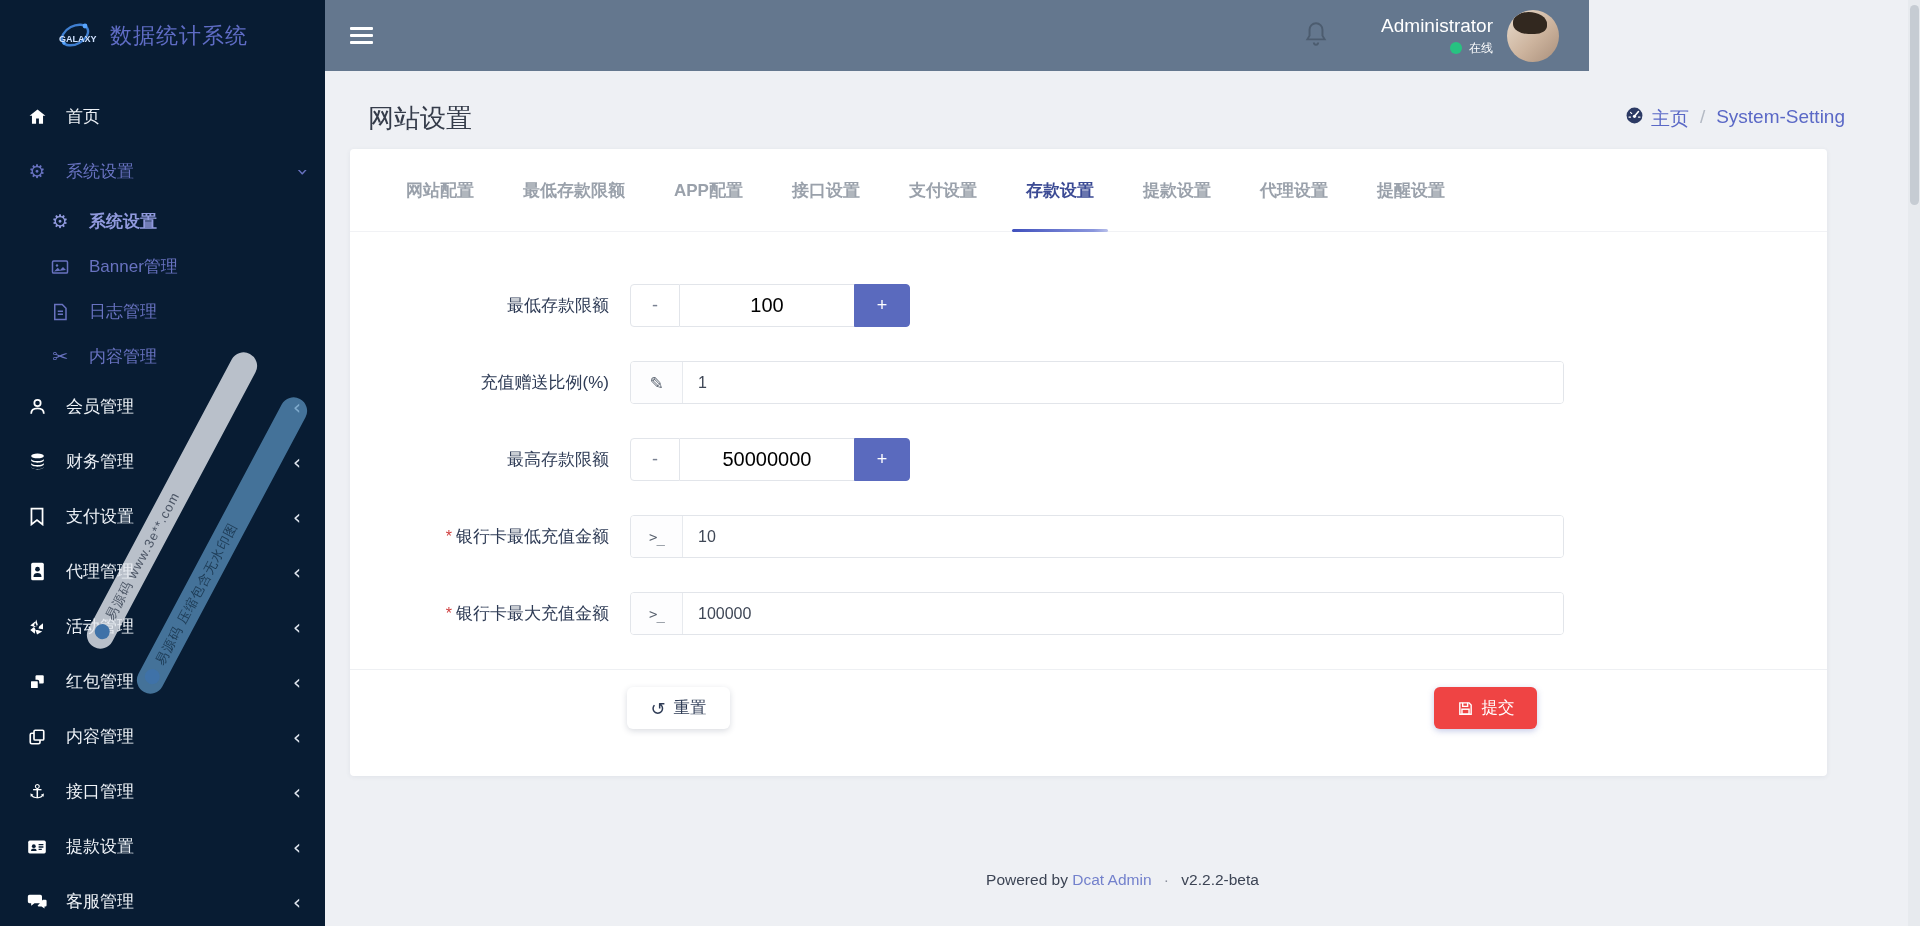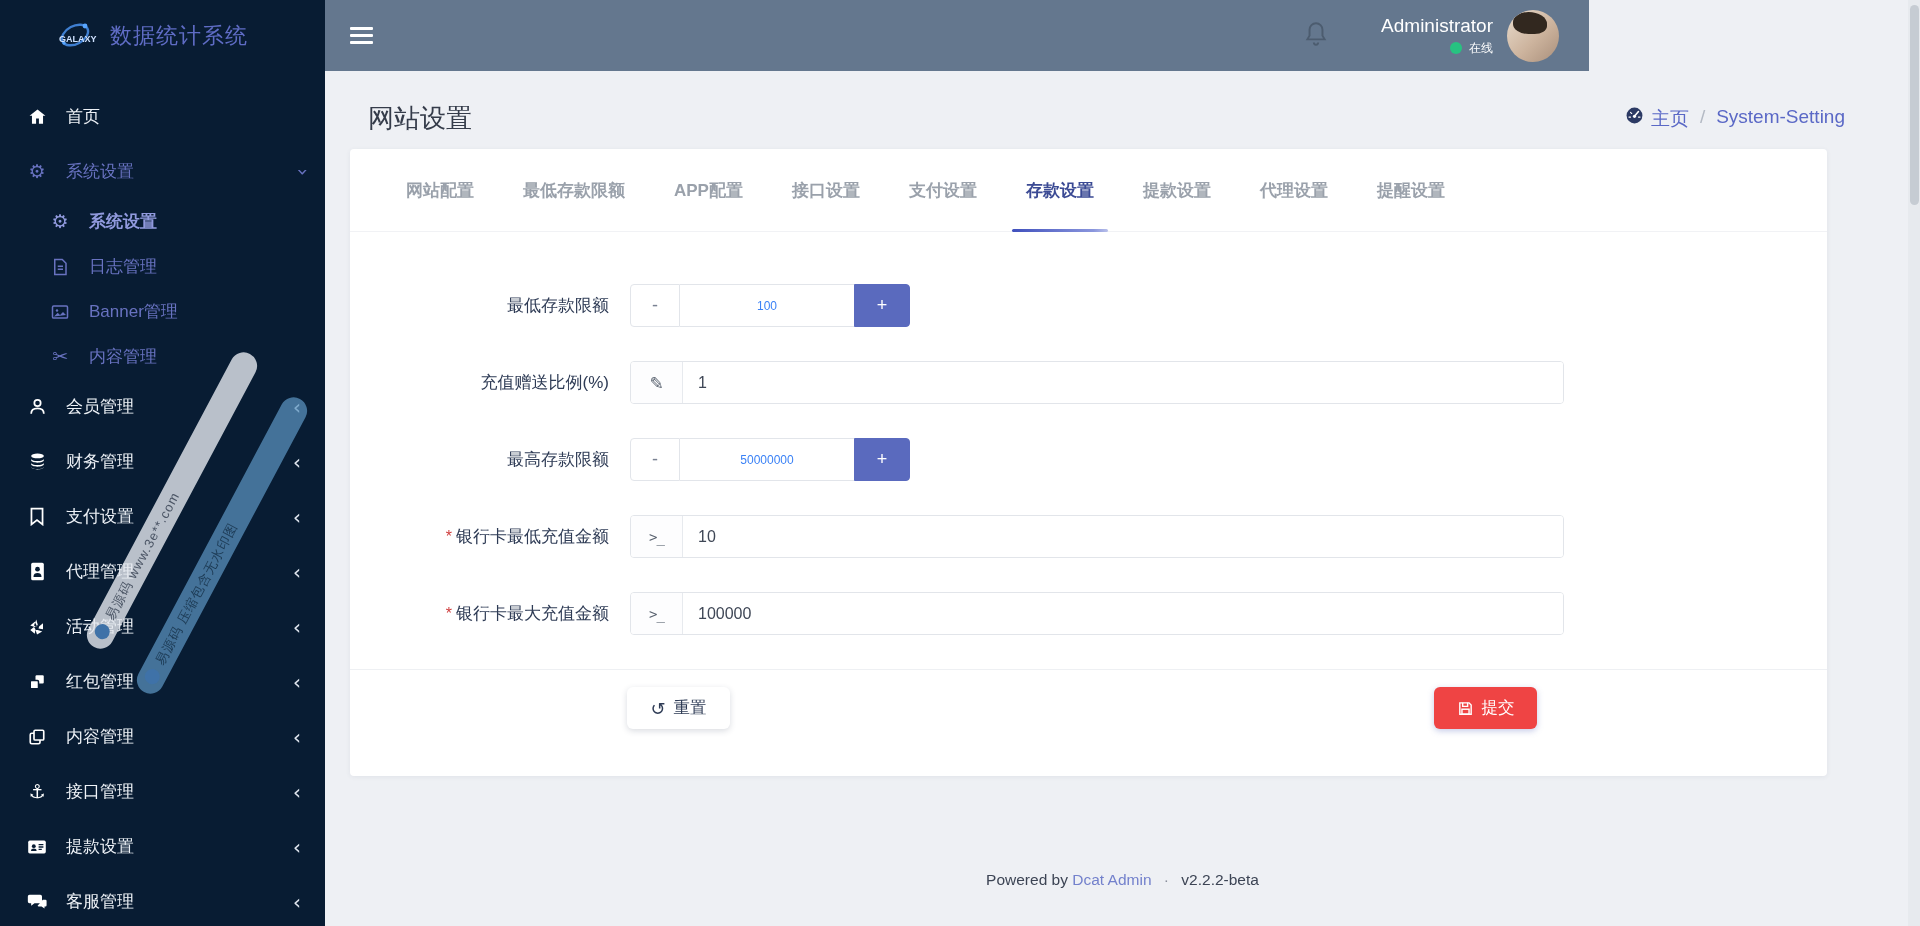--- a/index.html
+++ b/index.html
@@ -63,21 +63,21 @@
 
   .form { padding-top:52px; }
   .form-row { display:flex; align-items:center; height:43px; margin-bottom:34px; }
   .form-label { width:259px; text-align:right; font-size:17px; color:#2e3b55; }
   .req { color:#cf3d3d; margin-right:4px; font-size:16px; }
   .form-control { margin-left:21px; display:flex; }
 
   .stepper { display:flex; height:43px; }
   .step-btn { width:50px; height:43px; display:flex; align-items:center; justify-content:center; font-size:18px; cursor:pointer; }
   .step-minus { background:#fff; border:1px solid #e2e5ea; border-radius:4px 0 0 4px; color:#7a8292; }
-  .step-input { width:174px; height:43px; border:1px solid #e2e5ea; border-left:none; border-right:none; text-align:center; font-size:12px; color:#3b82f6; outline:none; font-family:inherit; }
+  .step-input { width:174px; height:43px; border:1px solid #e2e5ea; border-left:none; border-right:none; text-align:center; font-size:20px; color:#000000; outline:none; font-family:inherit; }
   .step-plus { width:56px; background:#5a6abe; border:1px solid #5a6abe; border-radius:0 4px 4px 0; color:#fff; }
 
   .input-group { display:flex; width:934px; height:43px; border:1px solid #e2e5ea; border-radius:4px; overflow:hidden; background:#fff; }
   .input-prefix { width:52px; display:flex; align-items:center; justify-content:center; border-right:1px solid #e7eaee; background:#fdfdfe; color:#59626f; font-size:15px; }
   .input-prefix.mono { font-family:"DejaVu Sans Mono","Liberation Mono",monospace; font-size:14px; letter-spacing:-1px; }
   .input-prefix.pen { font-family:"DejaVu Sans",sans-serif; font-size:17px; }
   .text-input { flex:1; border:none; outline:none; padding-left:15px; font-size:16px; color:#3f4756; font-family:inherit; }
 
   .form-footer { position:relative; border-top:1px solid #eef0f3; height:90px; margin-top:17px; }
   .btn { position:absolute; top:17px; height:42px; display:flex; align-items:center; justify-content:center; border-radius:6px; font-size:16.5px; cursor:pointer; user-select:none; }
@@ -121,36 +121,36 @@
         <span>系统设置</span>
         <span class="chev down">‹</span>
       </li>
 
       <li class="sub active-sub">
         <span class="mi txt">⚙</span>
         <span>系统设置</span>
       </li>
       <li class="sub">
         <span class="mi">
-          <svg width="16" height="18" viewBox="0 0 20 24" fill="none" stroke="currentColor" stroke-width="2">
-              <path d="M3 2h10l5 5v15H3z"></path>
-              <path d="M7 11h7M7 15h7"></path>
-            </svg>
-        </span>
-        <span>日志管理</span>
-      </li>
-      <li class="sub">
-        <span class="mi">
           <svg width="18" height="16" viewBox="0 0 24 20" fill="none" stroke="currentColor" stroke-width="2">
               <rect x="2" y="2" width="20" height="16" rx="1.5"></rect>
               <circle cx="8" cy="8" r="1.6" fill="currentColor" stroke="none"></circle>
               <path d="M4 16l5-5 3 3 4-4 4 4" fill="currentColor" stroke="none"></path>
             </svg>
         </span>
         <span>Banner管理</span>
+      </li>
+      <li class="sub">
+        <span class="mi">
+          <svg width="16" height="18" viewBox="0 0 20 24" fill="none" stroke="currentColor" stroke-width="2">
+              <path d="M3 2h10l5 5v15H3z"></path>
+              <path d="M7 11h7M7 15h7"></path>
+            </svg>
+        </span>
+        <span>日志管理</span>
       </li>
       <li class="sub">
         <span class="mi txt">✂</span>
         <span>内容管理</span>
       </li>
 
       <li>
         <span class="mi">
           <svg width="19" height="19" viewBox="0 0 24 24" fill="none" stroke="#fff" stroke-width="2.2">
               <circle cx="12" cy="7.5" r="4"></circle>

